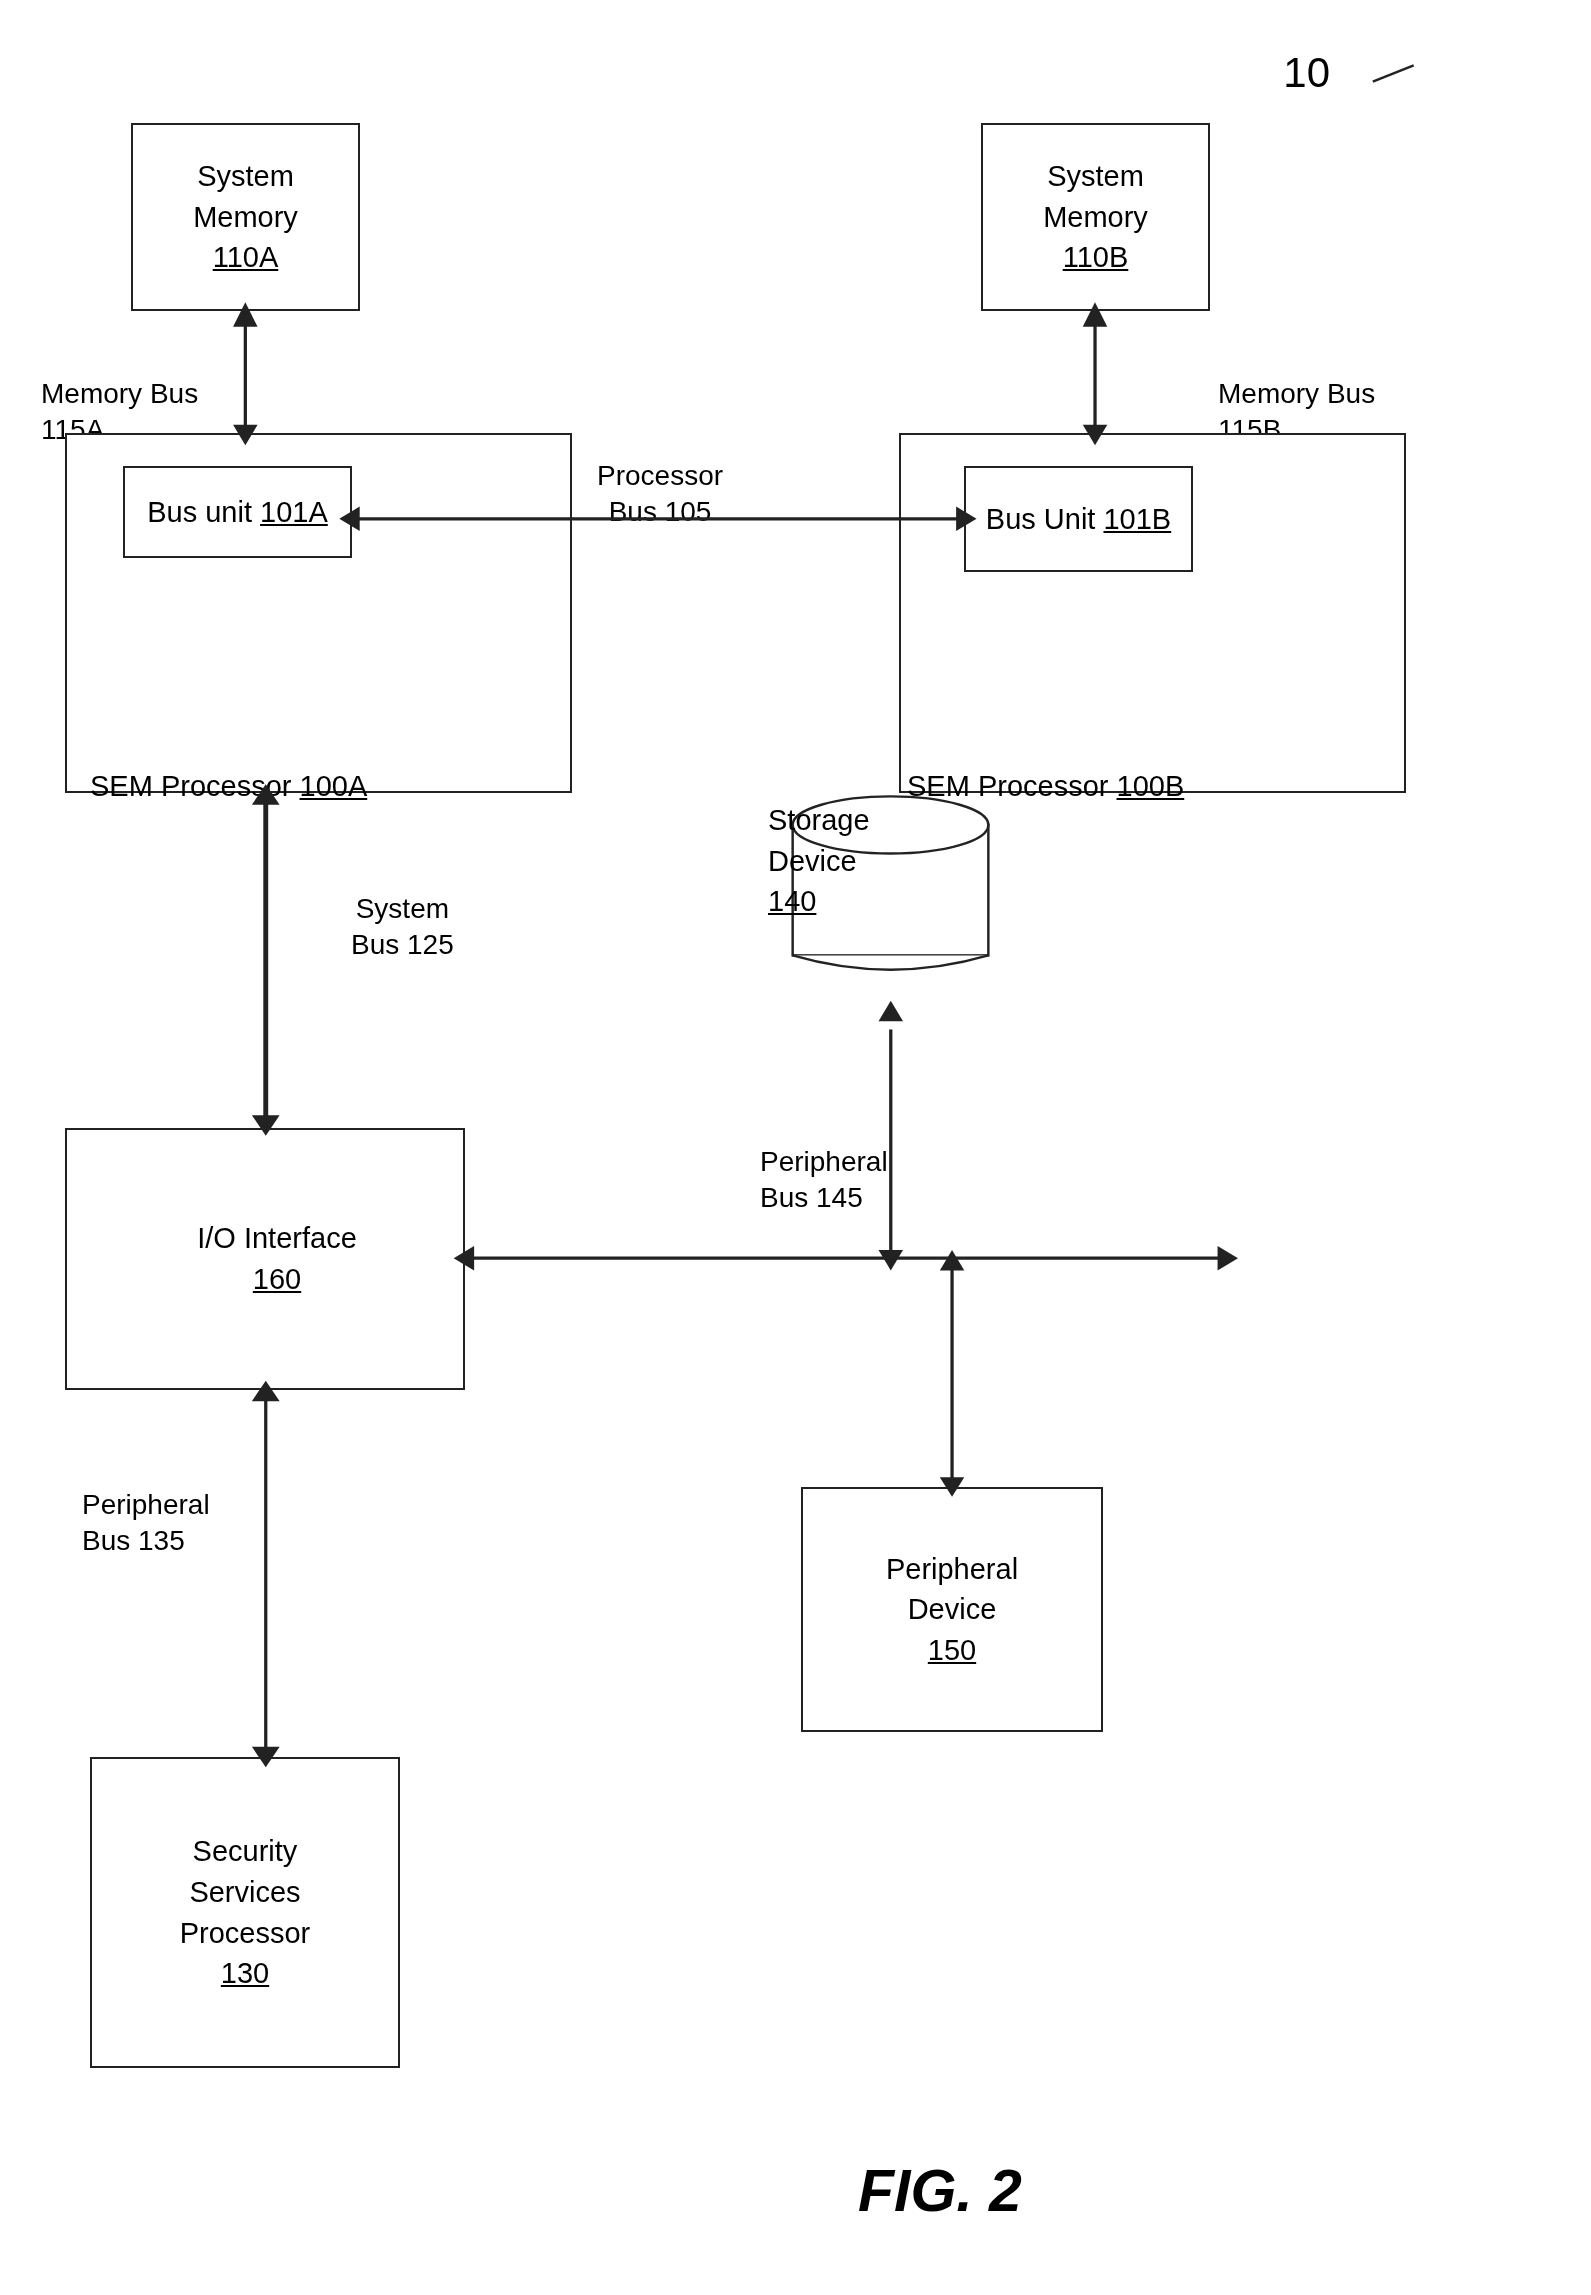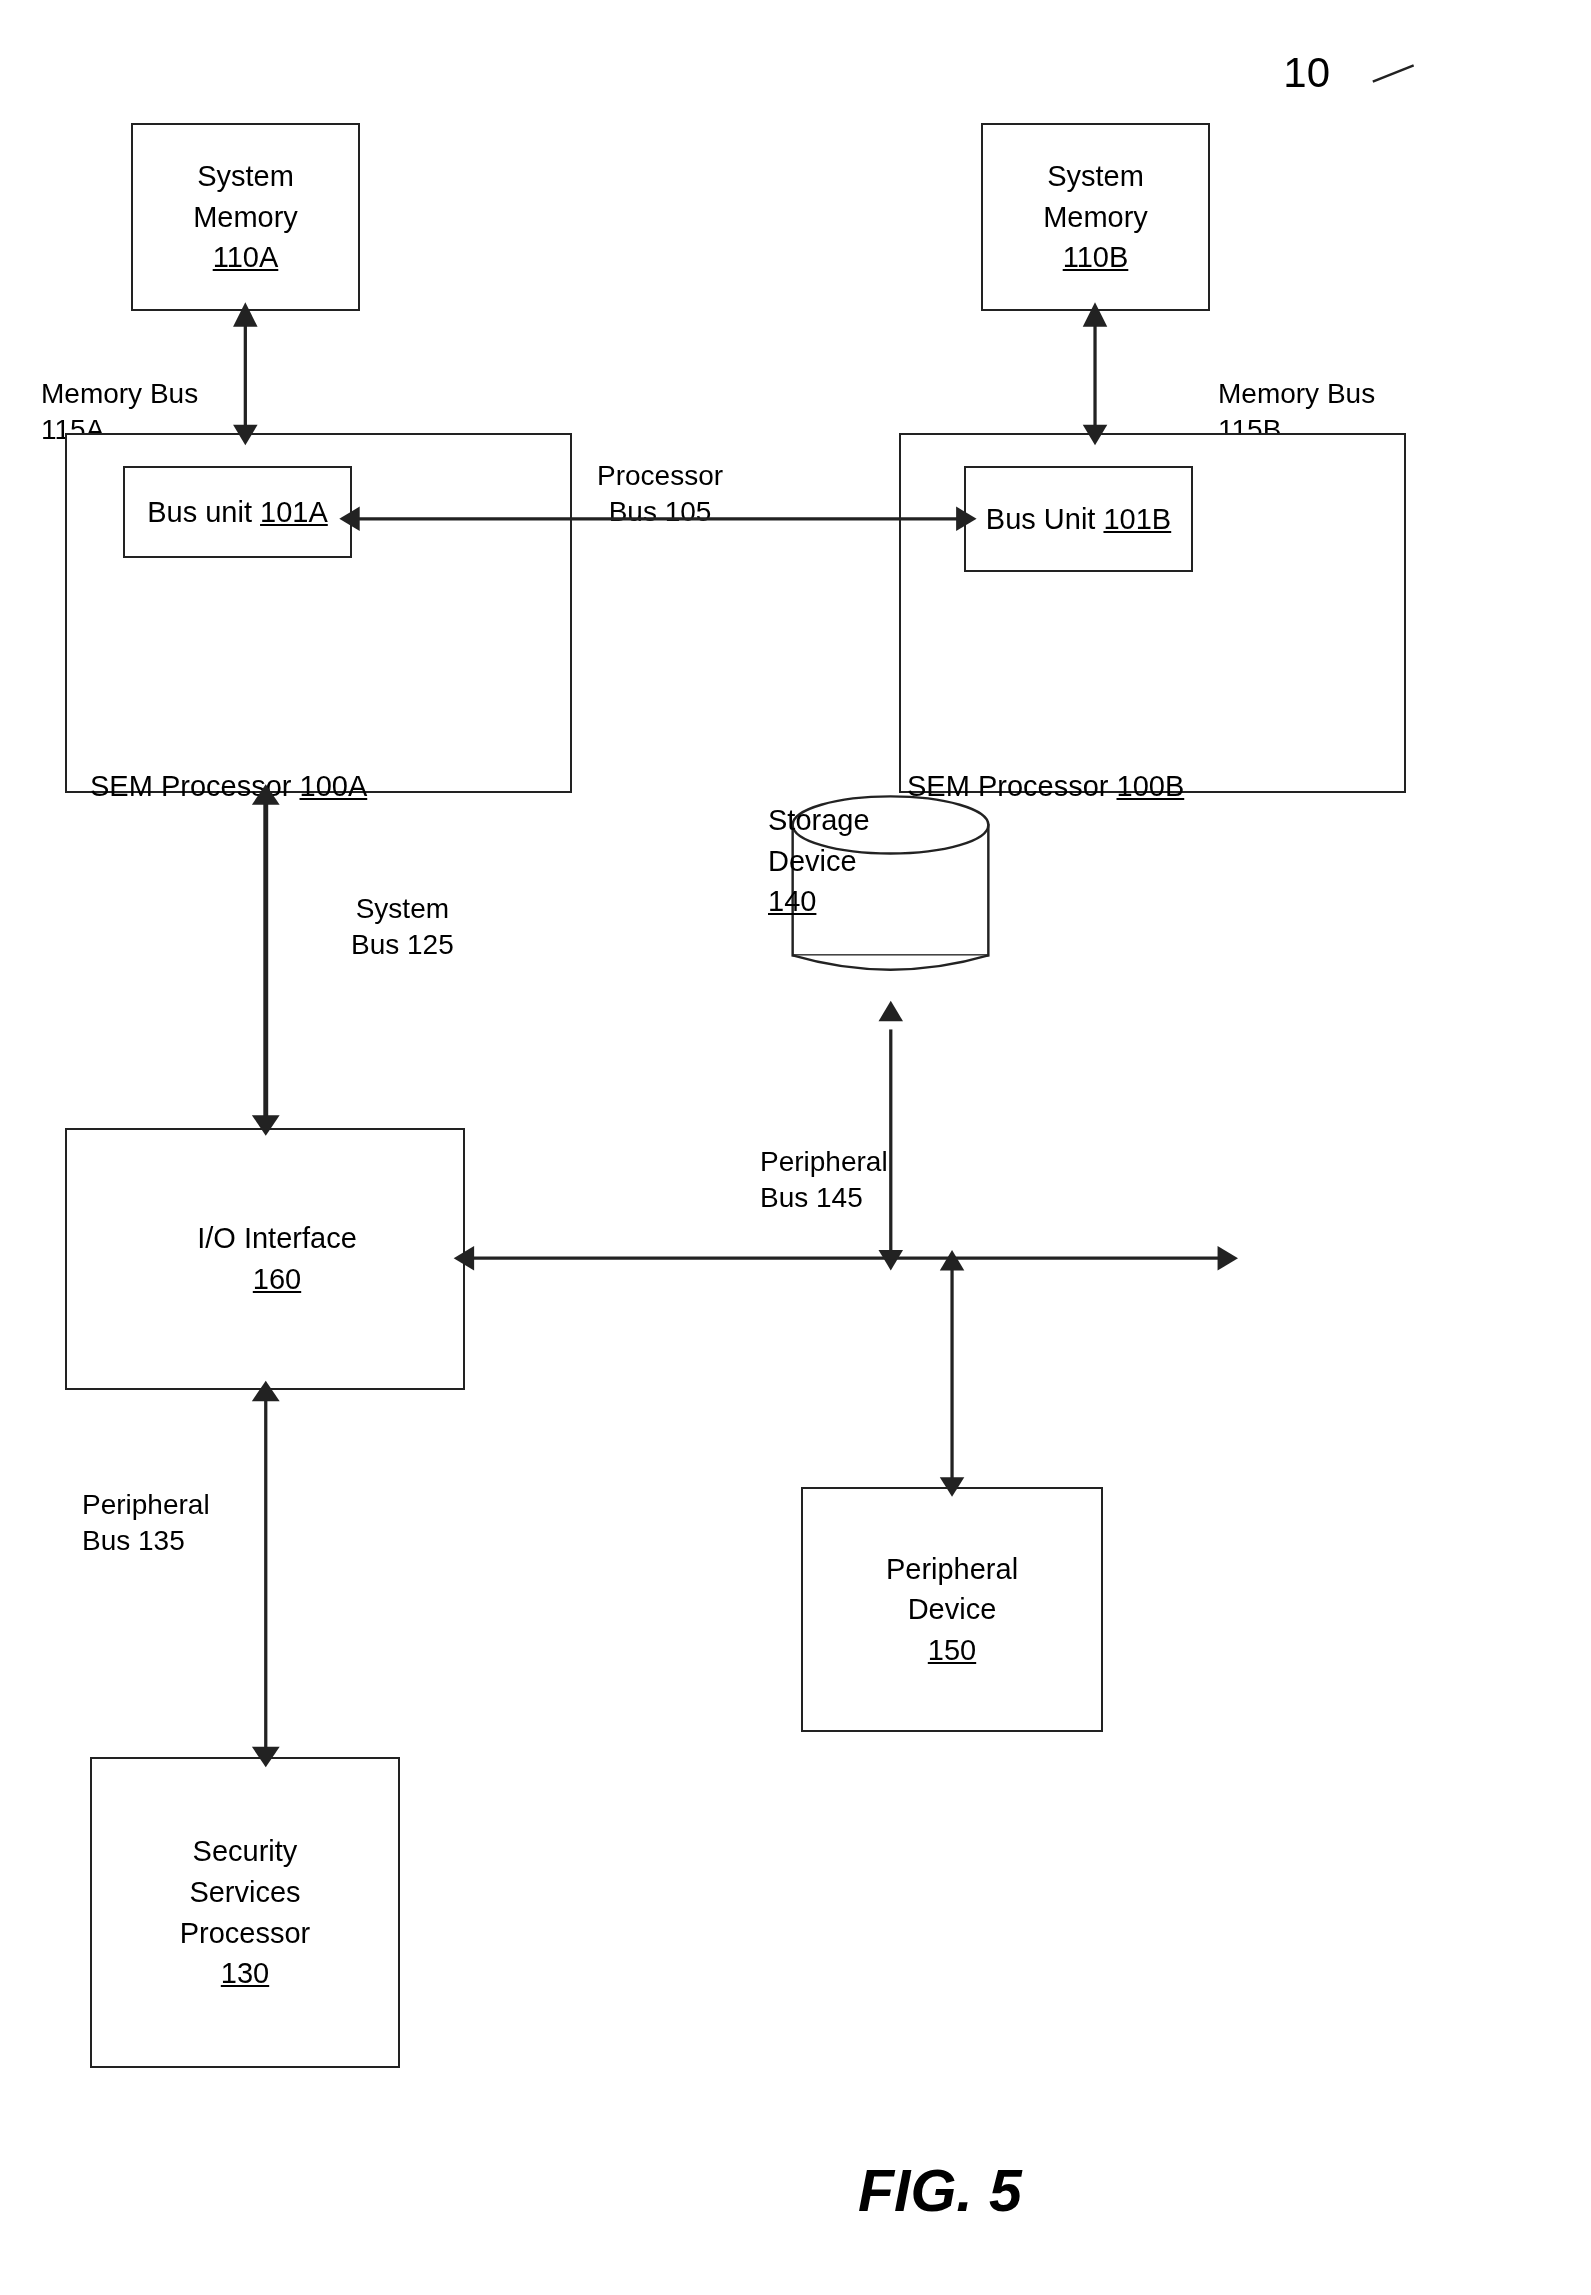--- a/index.html
+++ b/index.html
@@ -132,21 +132,21 @@
   <div class="box" style="left:801px; top:1487px; width:302px; height:245px;">
     <div class="box-label">Peripheral<br>Device<br><u>150</u></div>
   </div>
 
   <div class="label" style="left:82px; top:1487px; font-size:28px;">Peripheral<br>Bus <span>135</span></div>
 
   <div class="box" style="left:90px; top:1757px; width:310px; height:311px;">
     <div class="box-label">Security<br>Services<br>Processor<br><u>130</u></div>
   </div>
 
-  <div class="fig-label" style="left:858px; top:2157px;">FIG. 5</div>
+  <div class="fig-label" style="left:858px; top:2157px;">FIG. 2</div>
 
   <svg class="arrows-svg" viewBox="0 0 1948 2809" width="1592" height="2295">
     <defs>
       <marker id="arrowhead" markerWidth="12" markerHeight="8" refX="10" refY="4" orient="auto">
         <polygon points="0 0, 12 4, 0 8" fill="#222"></polygon>
       </marker>
       <marker id="arrowhead-rev" markerWidth="12" markerHeight="8" refX="2" refY="4" orient="auto">
         <polygon points="12 0, 0 4, 12 8" fill="#222"></polygon>
       </marker>
     </defs>

